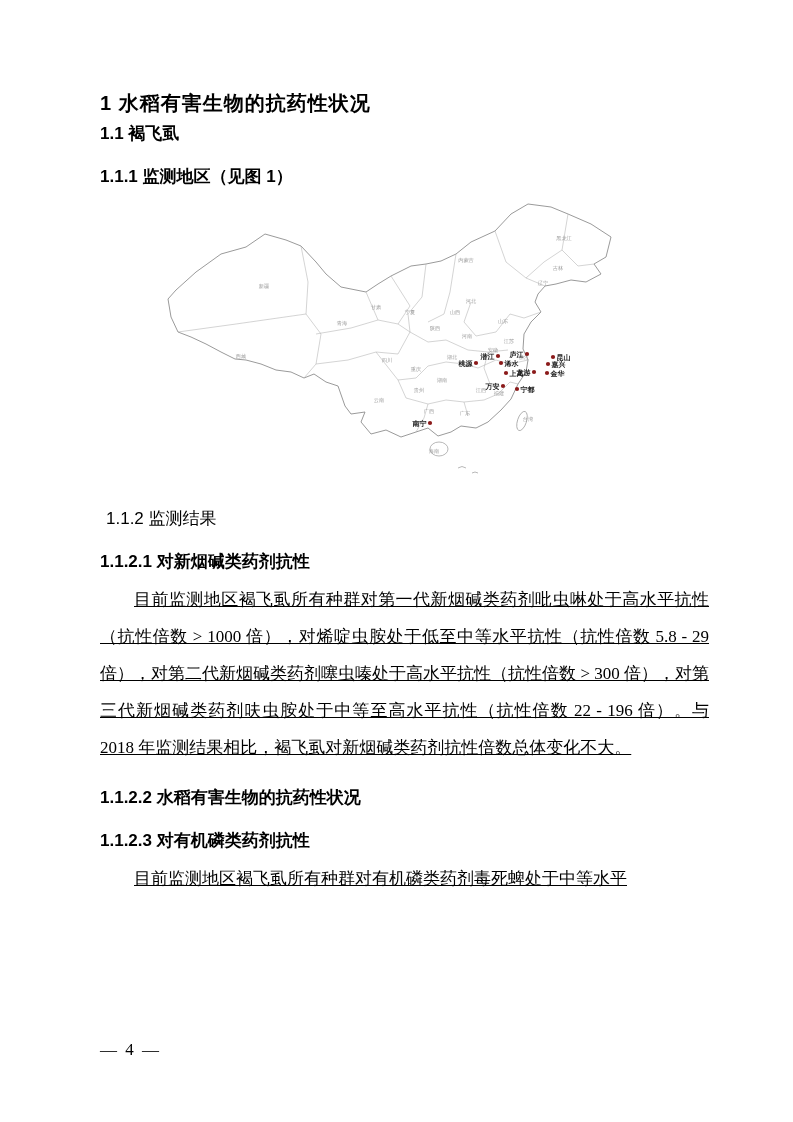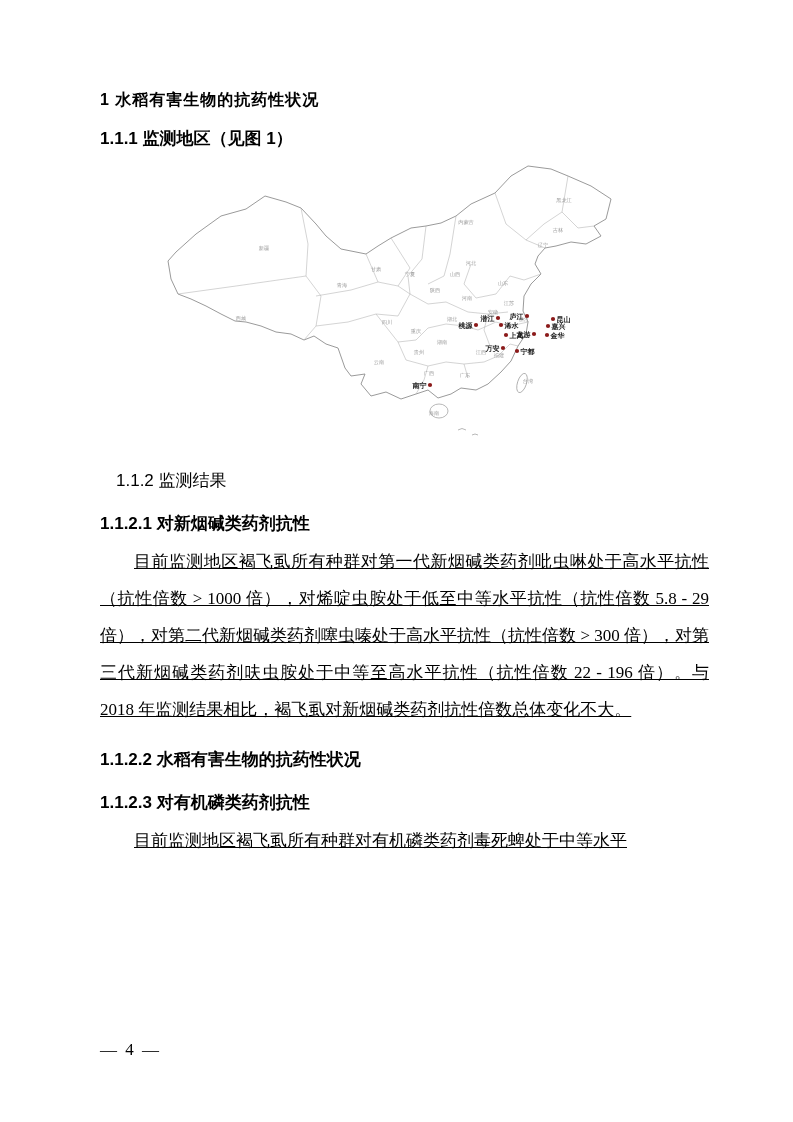--- a/index.html
+++ b/index.html
@@ -9,38 +9,38 @@
     background: #ffffff;
     color: #000;
     font-family: "Liberation Serif", "DejaVu Serif", serif;
     position: relative;
     overflow: hidden;
   }
   .content { padding: 90px 84px 0 100px; }
 
   .h1 {
     font-family: "Liberation Sans", "DejaVu Sans", sans-serif;
-    font-size: 16px; font-weight: bold;
+    font-size: 20px; font-weight: bold;
     letter-spacing: 1px;
-    margin: 0 0 16px 0;
+    margin: 0 0 5px 0;
   }
   .h2 {
     font-family: "Liberation Sans", "DejaVu Sans", sans-serif;
     font-size: 17px; font-weight: bold;
     margin: 0 0 20px 0;
   }
   .h3 {
     font-family: Liberation Sans, sans-serif;
     font-size: 17px; font-weight: bold;
     margin: 0 0 14px 0;
   }
   .h3-light {
     font-family: "Liberation Sans", "DejaVu Sans", sans-serif;
     font-size: 17px; font-weight: normal;
-    margin: 16px 0 14px 16px;
+    margin: 16px 0 14px 6px;
   }
   .h4 {
     font-family: "Liberation Sans", "DejaVu Sans", sans-serif;
     font-size: 17px; font-weight: bold;
     margin: 20px 0 8px 0;
   }
   p.body {
     font-size: 17px;
     line-height: 37px;
     text-align: justify;
@@ -68,20 +68,21 @@
     font-size: 17px;
     letter-spacing: 2px;
   }
 </style>
 </head>
 <body>
 
 <div class="content">
 
   <div class="h1">1  水稻有害生物的抗药性状况</div>
+  <div class="h2">1.1 褐飞虱</div>
   <div class="h3">1.1.1 监测地区（见图 1）</div>
 
   <div class="figure">
     <svg width="472" height="285" viewBox="0 0 472 285">
 
       <path class="map-outline" d="M5,115 L2,97 L10,88 L30,70 L55,52 L80,45 L99,32 L120,38 L135,44 L150,60 L160,72 L175,85 L200,90 L212,82 L225,74 L245,64 L260,62 L275,59 L290,52 L305,40 L329,29 L345,12 L362,2 L385,5 L402,12 L425,22 L445,35 L440,55 L428,62 L435,72 L420,80 L405,78 L390,82 L379,84 L372,92 L369,100 L375,110 L365,120 L358,132 L357,147 L362,158 L360,170 L352,182 L345,197 L335,208 L322,220 L310,226 L295,224 L285,230 L272,234 L262,226 L250,230 L235,235 L220,228 L205,232 L195,220 L199,210 L185,212 L179,204 L172,184 L160,180 L148,172 L138,176 L125,170 L110,168 L95,162 L80,158 L69,157 L55,150 L40,142 L25,135 L12,130 Z"></path>
 
       <path class="map-border" d="M135,44 L142,80 L140,112"></path>
       <path class="map-border" d="M12,130 L70,122 L140,112"></path>
       <path class="map-border" d="M140,112 L155,132 L150,162 L138,176"></path>

